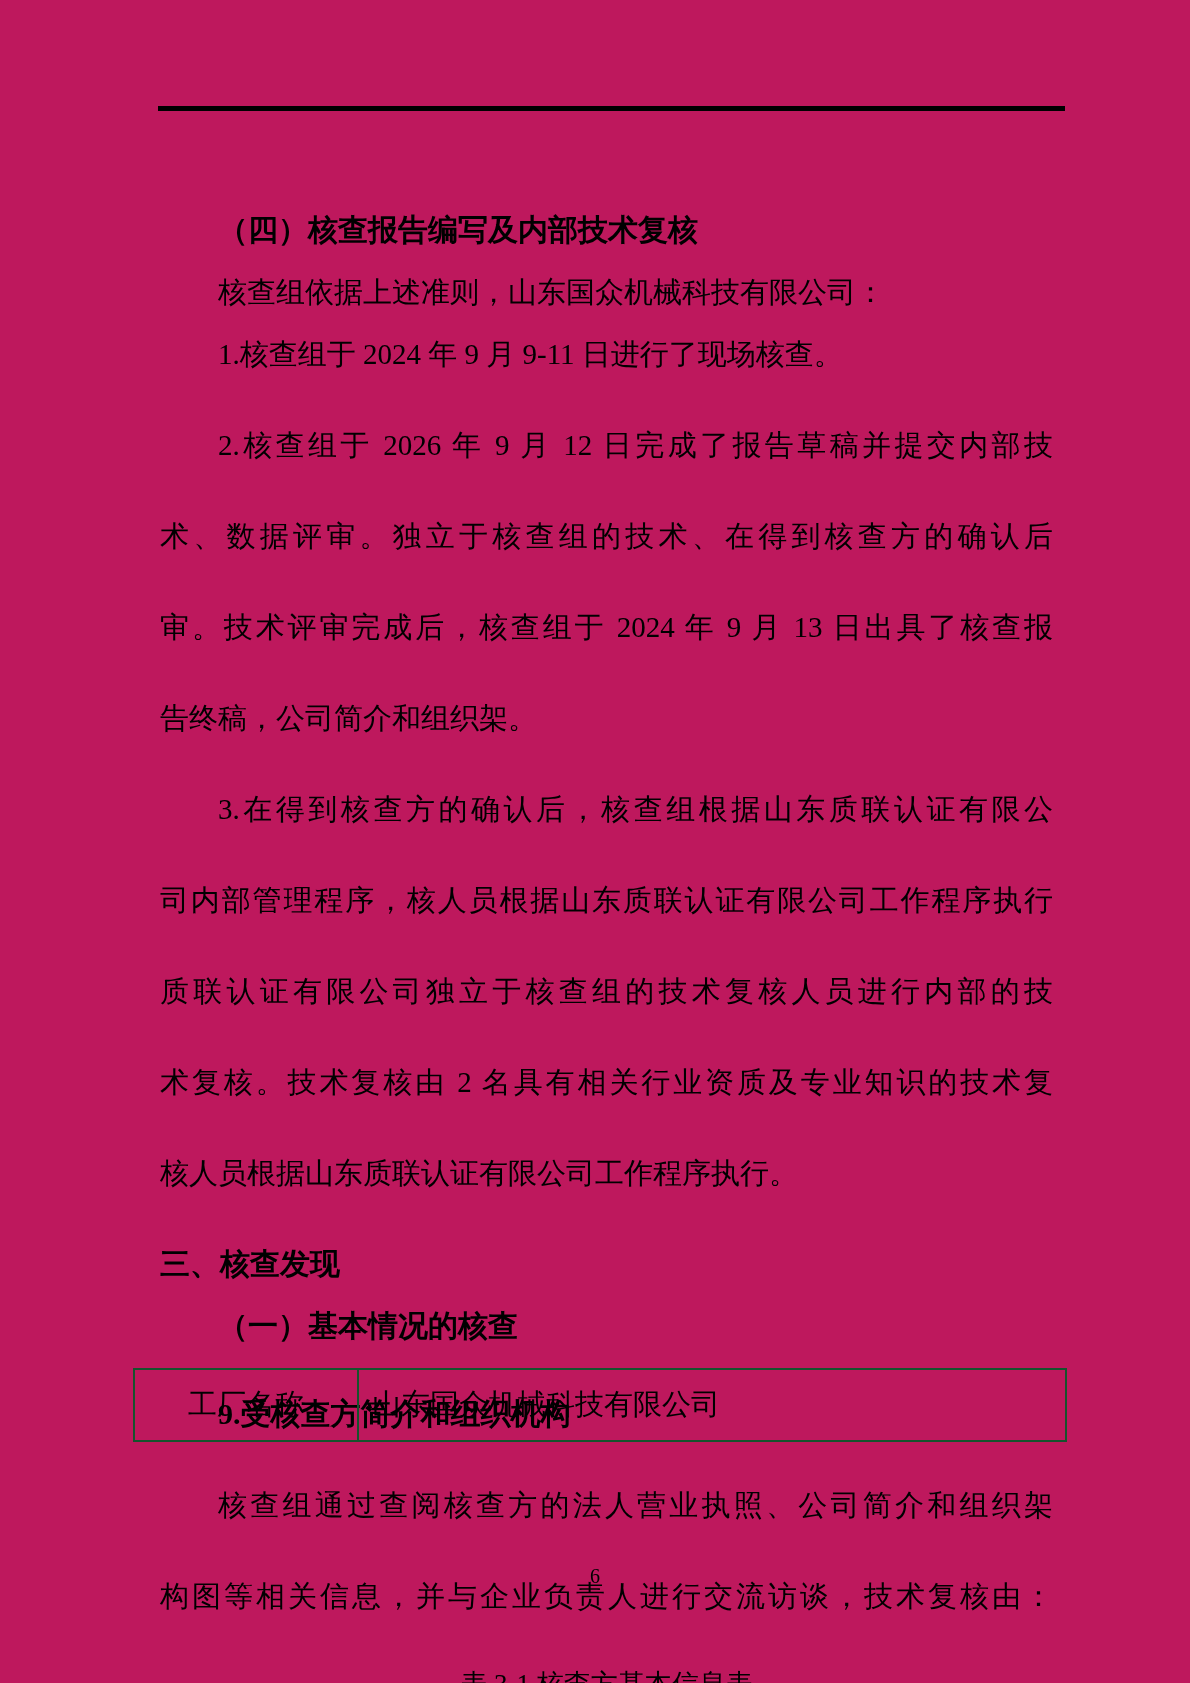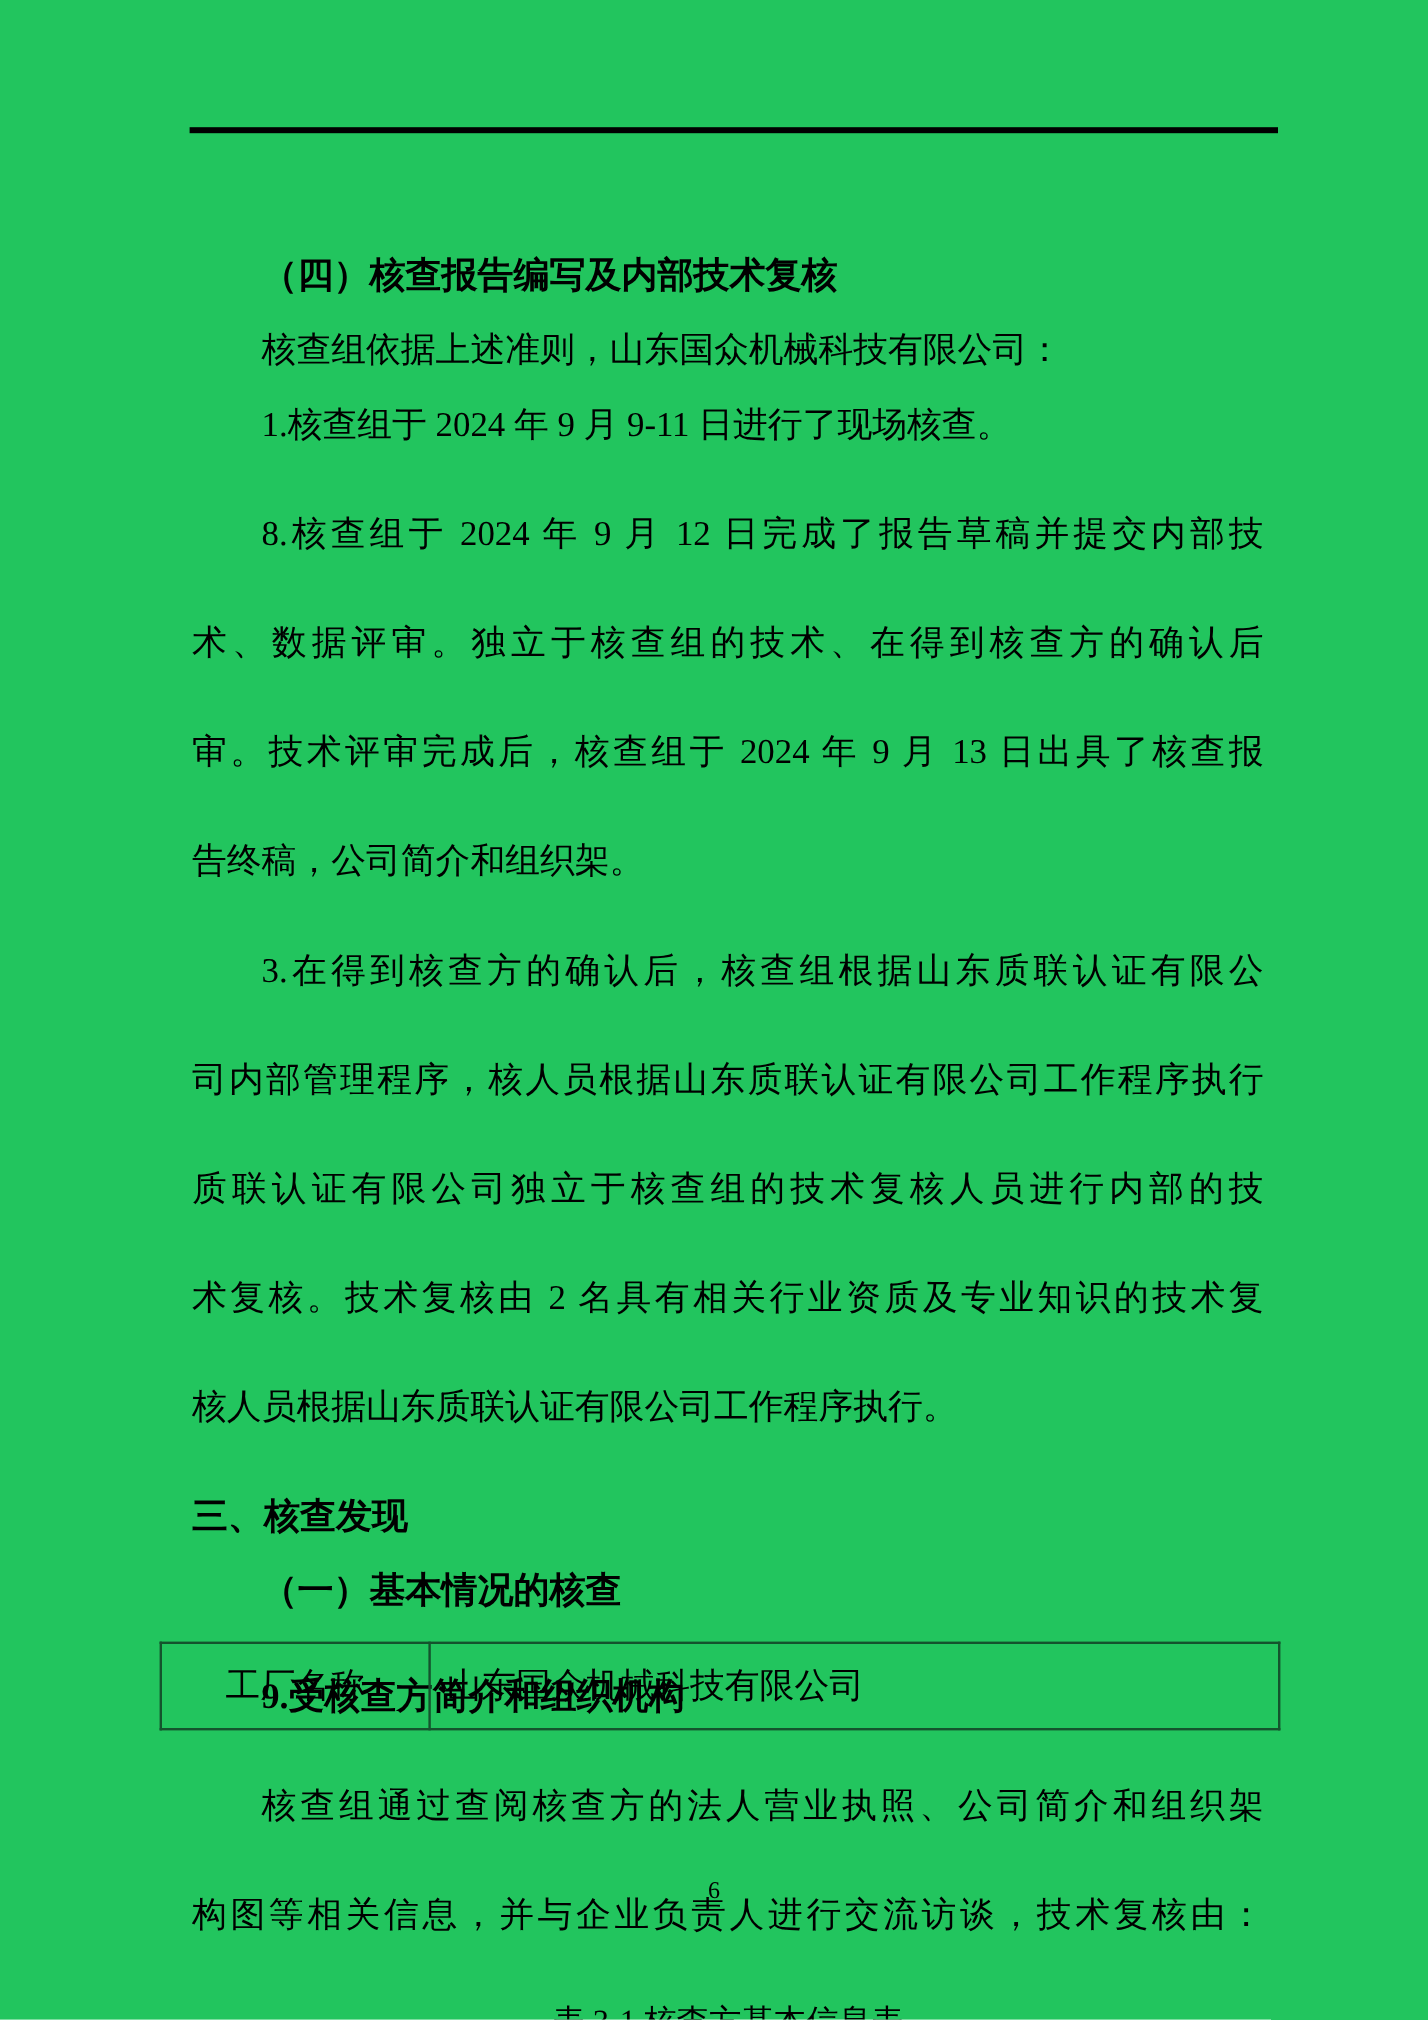--- a/index.html
+++ b/index.html
@@ -4,21 +4,21 @@
 <style>
   html, body { margin: 0; padding: 0; }
   body {
     width: 1190px; height: 1683px;
     background: #ffffff;
     color: #000000;
     font-family: "Liberation Serif", "DejaVu Serif", serif;
     position: relative;
     overflow: hidden;
   }
-  .page { position: absolute; inset: 0; background: #22c55e; }
+  .page { position: absolute; inset: 0; background: #be185d; }
 
   .header-rule {
     position: absolute;
     left: 158px; top: 106px;
     width: 907px; height: 5px;
     background: #000;
   }
 
   .text-flow {
     position: absolute;
@@ -87,21 +87,21 @@
 
   <div class="text-flow">
 
     <h2 class="h-bold indent">（四）核查报告编写及内部技术复核</h2>
 
     <p class="line last indent">核查组依据上述准则，山东国众机械科技有限公司：</p>
 
     <p class="line last indent">1.核查组于 2024 年 9 月 9-11 日进行了现场核查。</p>
 
     <div>
-      <p class="line indent">8.核查组于 2024 年 9 月 12 日完成了报告草稿并提交内部技</p>
+      <p class="line indent">2.核查组于 2026 年 9 月 12 日完成了报告草稿并提交内部技</p>
       <p class="line">术、数据评审。独立于核查组的技术、在得到核查方的确认后</p>
       <p class="line">审。技术评审完成后，核查组于 2024 年 9 月 13 日出具了核查报</p>
       <p class="line last">告终稿，公司简介和组织架。</p>
     </div>
 
     <div>
       <p class="line indent">3.在得到核查方的确认后，核查组根据山东质联认证有限公</p>
       <p class="line">司内部管理程序，核人员根据山东质联认证有限公司工作程序执行</p>
       <p class="line">质联认证有限公司独立于核查组的技术复核人员进行内部的技</p>
       <p class="line">术复核。技术复核由 2 名具有相关行业资质及专业知识的技术复</p>

